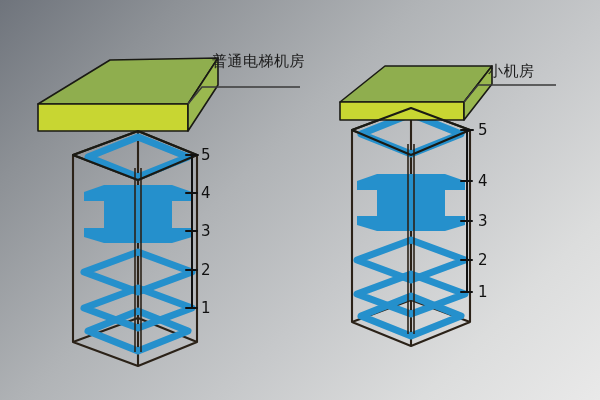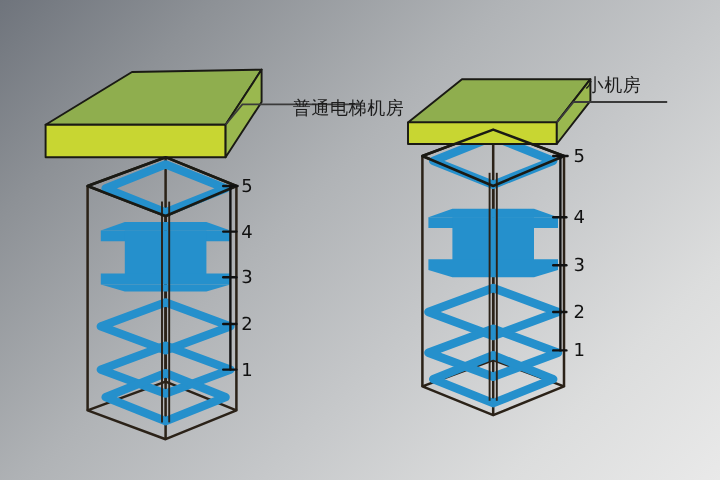--- a/index.html
+++ b/index.html
@@ -32,21 +32,21 @@
     height: 400px;
   }
   .label {
     position: absolute;
     color: #1d1d1d;
     font-size: 15px;
     line-height: 18px;
     letter-spacing: 0.5px;
     white-space: nowrap;
   }
-  #label-left  { left: 212px; top: 81px; margin-left: 32px; }
+  #label-left  { left: 212px; top: 52px; }
   #label-right { left: 488px; top: 62px; }
   .tick-num {
     position: absolute;
     color: #111111;
     font-size: 15px;
     line-height: 15px;
     white-space: nowrap;
   }
 </style>
 </head>

